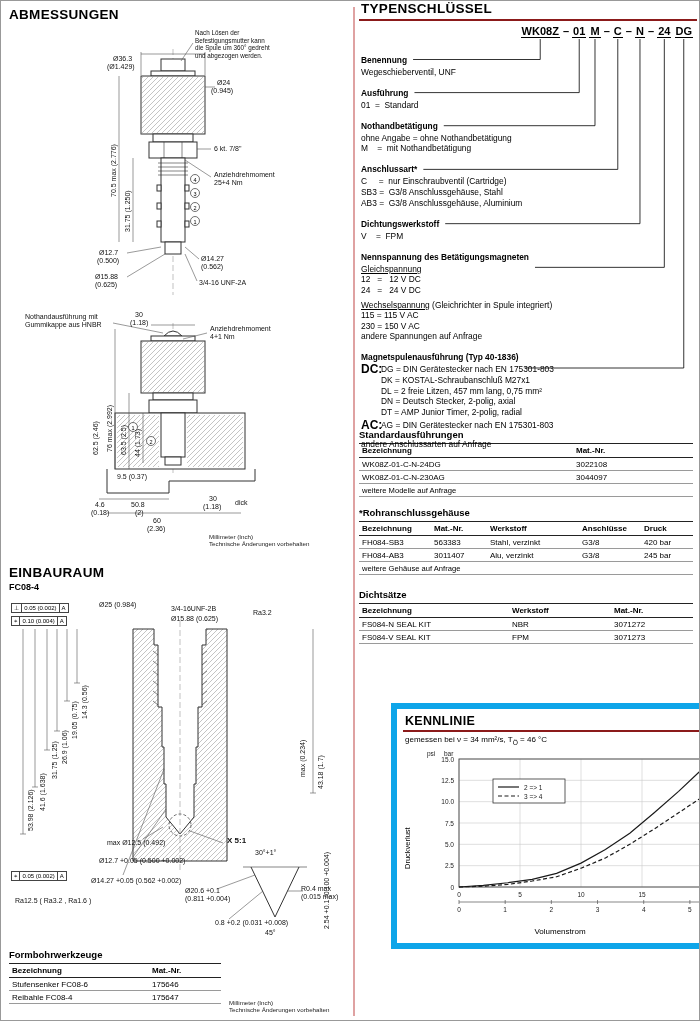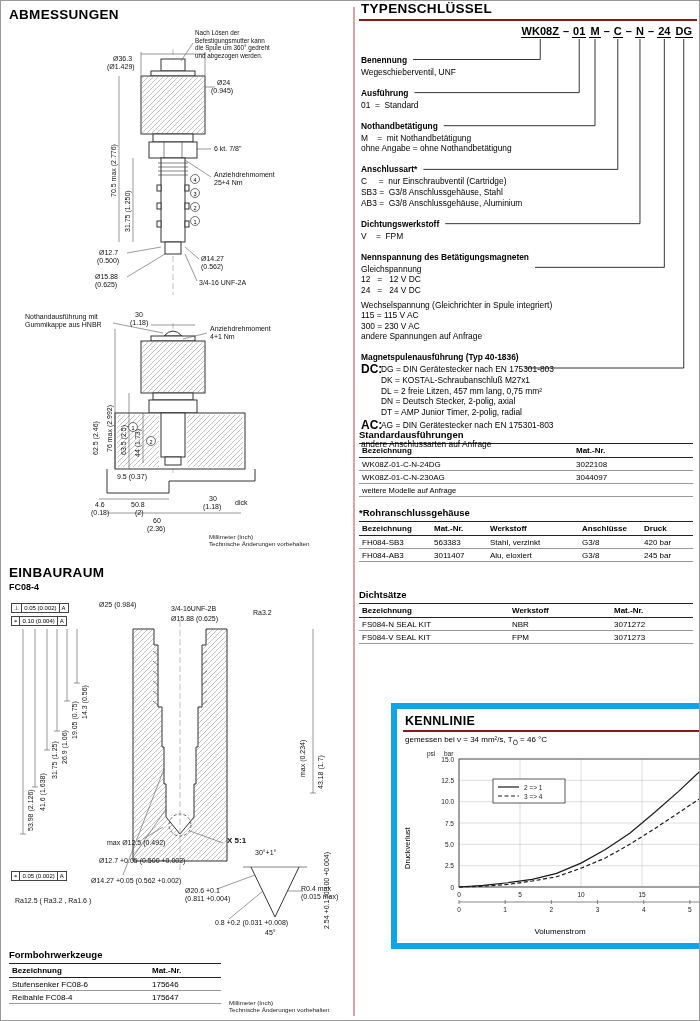--- a/index.html
+++ b/index.html
@@ -34,21 +34,21 @@
   .typ { left:358px; top:0; width:338px; }
   .typ-title { margin-left:2px; }
   .typ-code { position:relative; z-index:1; text-align:right; font-weight:bold; font-size:11px;
               padding:4px 4px 6px 0; white-space:pre; }
   .tok { display:inline-block; border-bottom:1.4px solid #000; padding:0 1px; }
   .typ-body { position:relative; margin-left:2px; }
   #typ-lines { position:absolute; left:0; top:0; pointer-events:none; }
   .tsec { margin-top:4.5px; position:relative; z-index:1; }
   .tsec-h { font-weight:bold; font-size:8.4px; display:inline-block; background:#fff; padding-right:2px; }
   .tline { font-size:8.4px; line-height:10.6px; white-space:pre; }
-  .u { }
+  .u { text-decoration:underline; }
   .mag-row { display:flex; }
   .mag-pre { width:20px; font-size:12px; line-height:10.6px; white-space:pre;font-weight:bold; }
 
   
   table.t { border-collapse:collapse; font-size:8px; table-layout:fixed; }
   table.t th { font-weight:bold; text-align:left; border-top:1.2px solid #222; border-bottom:1.2px solid #222; padding:2px 3px; }
   table.t td { border-bottom:.6px solid #9a9a9a; padding:1.5px 3px; overflow:hidden; }
   tr.note-row td { font-size:7.6px; }
 
   
@@ -329,41 +329,41 @@
       <div class="tsec">
         <span class="tsec-h" id="sec-head-0">Benennung</span>
         <div class="tline">Wegeschieberventil, UNF</div>
       </div>
       <div class="tsec">
         <span class="tsec-h" id="sec-head-1">Ausführung</span>
         <div class="tline">01  =  Standard</div>
       </div>
       <div class="tsec">
         <span class="tsec-h" id="sec-head-2">Nothandbetätigung</span>
+        <div class="tline">ohne Angabe = ohne Nothandbetätigung</div>
         <div class="tline">M    =  mit Nothandbetätigung</div>
-        <div class="tline">ohne Angabe = ohne Nothandbetätigung</div>
       </div>
       <div class="tsec">
         <span class="tsec-h" id="sec-head-3">Anschlussart*</span>
         <div class="tline">C     =  nur Einschraubventil (Cartridge)</div>
         <div class="tline">SB3 =  G3/8 Anschlussgehäuse, Stahl</div>
         <div class="tline">AB3 =  G3/8 Anschlussgehäuse, Aluminium</div>
       </div>
       <div class="tsec">
         <span class="tsec-h" id="sec-head-4">Dichtungswerkstoff</span>
         <div class="tline">V    =  FPM</div>
       </div>
       <div class="tsec">
         <span class="tsec-h" id="sec-head-5">Nennspannung des Betätigungsmagneten</span>
         <div class="tline u">Gleichspannung</div>
         <div class="tline">12   =   12 V DC</div>
         <div class="tline">24   =   24 V DC</div>
         <div class="tline" style="margin-top:4px"><span class="u">Wechselspannung</span><span> (Gleichrichter in Spule integriert)</span></div>
         <div class="tline">115 = 115 V AC</div>
-        <div class="tline">300 = 230 V AC</div>
+        <div class="tline">230 = 150 V AC</div>
         <div class="tline">andere Spannungen auf Anfrage</div>
       </div>
       <div class="tsec">
         <span class="tsec-h" id="sec-head-6">Magnetspulenausführung (Typ 40-1836)</span>
         <div class="mag-row">
             <span class="mag-pre">DC:</span>
             <span class="tline">DG = DIN Gerätestecker nach EN 175301-803</span>
           </div>
         <div class="mag-row">
             <span class="mag-pre"></span>
@@ -442,24 +442,27 @@
         <tr>
           <td>FH084-SB3</td>
           <td>563383</td>
           <td>Stahl, verzinkt</td>
           <td>G3/8</td>
           <td>420 bar</td>
         </tr>
         <tr>
           <td>FH084-AB3</td>
           <td>3011407</td>
-          <td>Alu, eloxiert</td>
+          <td>Alu, verzinkt</td>
           <td>G3/8</td>
           <td>245 bar</td>
         </tr>
+        <tr class="note-row">
+            <td colspan="5">weitere Gehäuse auf Anfrage</td>
+          </tr>
       </tbody>
     </table>
   </div>
 
   <div class="block" style="left:358px;top:588px;width:338px">
     <div class="h2">Dichtsätze</div>
     <table class="t" style="width:334px">
       <colgroup>
           <col style="width:150px">
           <col style="width:102px">

